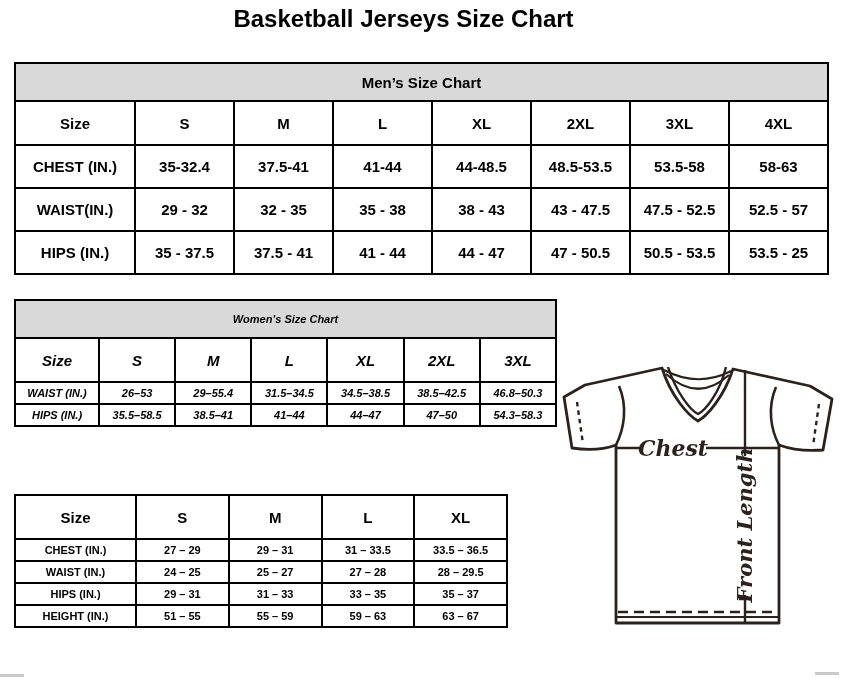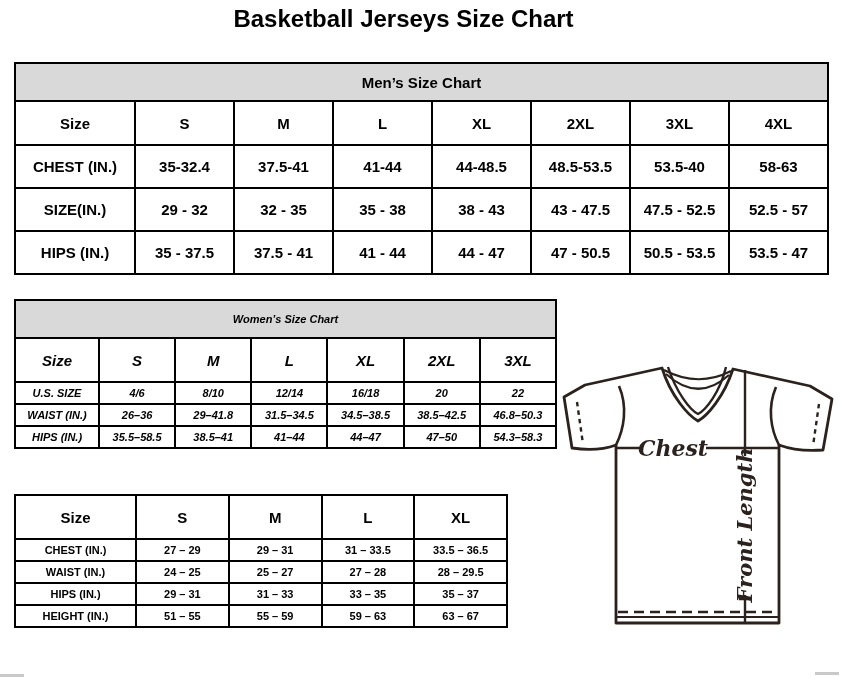--- a/index.html
+++ b/index.html
@@ -65,42 +65,42 @@
       <td>3XL</td>
       <td>4XL</td>
     </tr>
     <tr class="data-row-l">
       <td>CHEST (IN.)</td>
       <td>35-32.4</td>
       <td>37.5-41</td>
       <td>41-44</td>
       <td>44-48.5</td>
       <td>48.5-53.5</td>
-      <td>53.5-40</td>
+      <td>53.5-58</td>
       <td>58-63</td>
     </tr>
     <tr class="data-row-l">
-      <td>SIZE(IN.)</td>
+      <td>WAIST(IN.)</td>
       <td>29 - 32</td>
       <td>32 - 35</td>
       <td>35 - 38</td>
       <td>38 - 43</td>
       <td>43 - 47.5</td>
       <td>47.5 - 52.5</td>
       <td>52.5 - 57</td>
     </tr>
     <tr class="data-row-l">
       <td>HIPS (IN.)</td>
       <td>35 - 37.5</td>
       <td>37.5 - 41</td>
       <td>41 - 44</td>
       <td>44 - 47</td>
       <td>47 - 50.5</td>
       <td>50.5 - 53.5</td>
-      <td>53.5 - 47</td>
+      <td>53.5 - 25</td>
     </tr>
   </tbody>
     </table>
 
   <table class="t womens">
     <colgroup>
         <col style="width:84px">
         <col>
         <col>
         <col>
@@ -115,32 +115,23 @@
     <tr class="size-row">
       <td class="szrow">Size</td>
       <td class="szrow">S</td>
       <td class="szrow">M</td>
       <td class="szrow">L</td>
       <td class="szrow">XL</td>
       <td class="szrow">2XL</td>
       <td class="szrow">3XL</td>
     </tr>
     <tr class="data-row-s">
-      <td>U.S. SIZE</td>
-      <td>4/6</td>
-      <td>8/10</td>
-      <td>12/14</td>
-      <td>16/18</td>
-      <td>20</td>
-      <td>22</td>
-    </tr>
-    <tr class="data-row-s">
       <td>WAIST (IN.)</td>
-      <td>26–36</td>
-      <td>29–41.8</td>
+      <td>26–53</td>
+      <td>29–55.4</td>
       <td>31.5–34.5</td>
       <td>34.5–38.5</td>
       <td>38.5–42.5</td>
       <td>46.8–50.3</td>
     </tr>
     <tr class="data-row-s">
       <td>HIPS (IN.)</td>
       <td>35.5–58.5</td>
       <td>38.5–41</td>
       <td>41–44</td>

